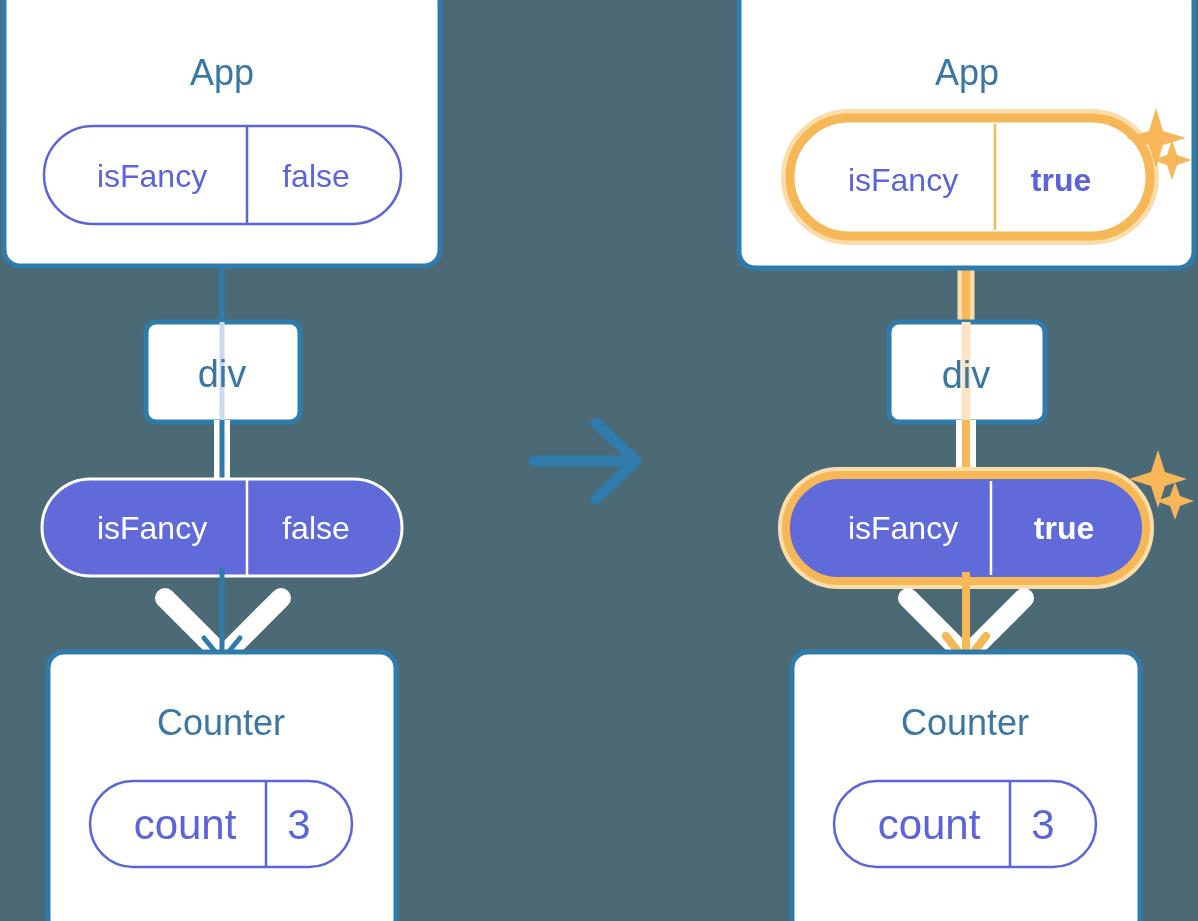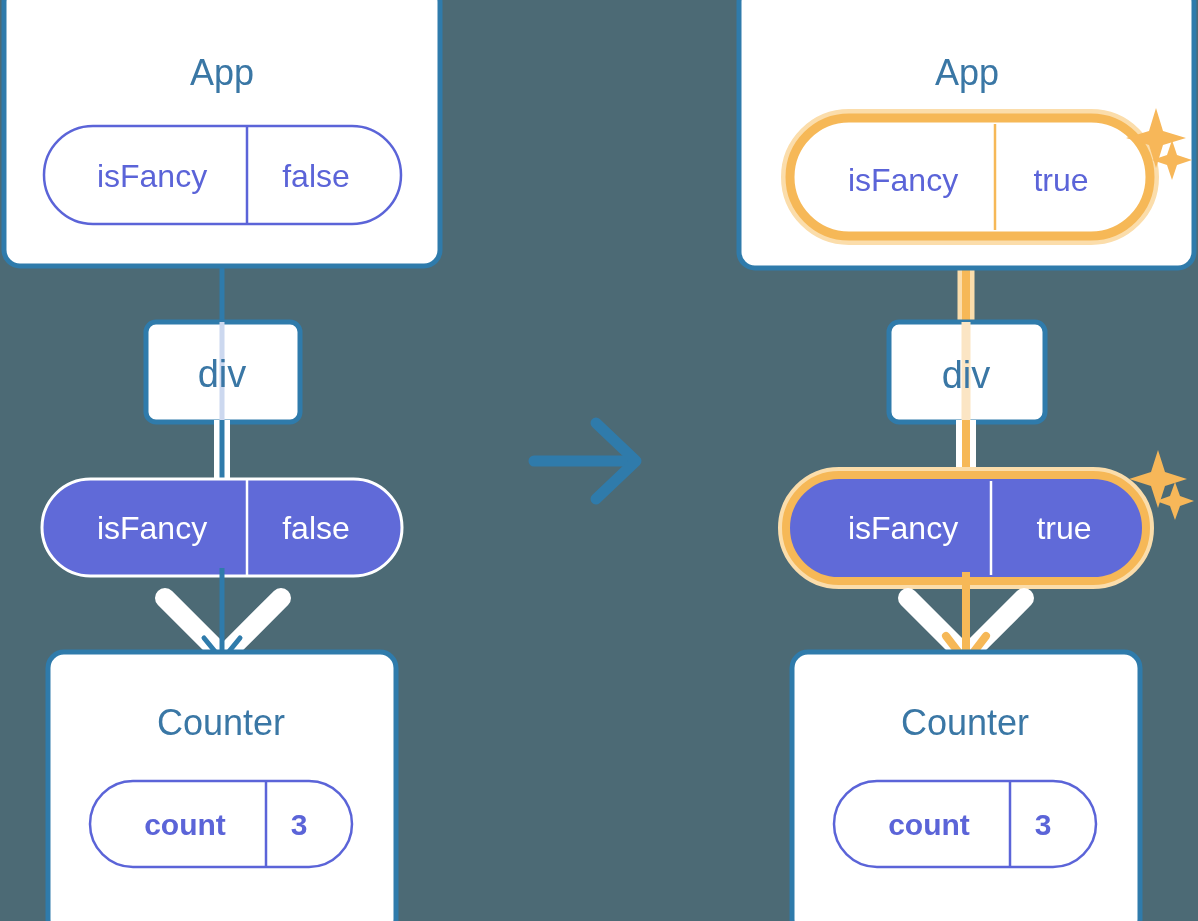--- a/index.html
+++ b/index.html
@@ -14,23 +14,23 @@
   #stage svg{position:absolute;left:0;top:0;}
 
   
   .lbl{position:absolute;color:#3a77a5;white-space:nowrap;
        transform:translate(-50%,-50%);pointer-events:none;}
   .lbl.title{font-size:36px;}
   .lbl.divlab{font-size:38px;}
   .pilltxt{position:absolute;white-space:nowrap;
        transform:translate(-50%,-50%);pointer-events:none;}
   .pilltxt.ink{color:#5b64d8;font-size:32px;}
-  .pilltxt.ink.small{font-size:30px;font-weight:bold;}
+  .pilltxt.ink.small{font-size:42px;}
   .pilltxt.white{color:#ffffff;font-size:32px;}
-  .pilltxt.bold{font-weight:normal;}
+  .pilltxt.bold{font-weight:bold;}
 </style>
 </head>
 <body>
 
 <div id="stage">
 
 <svg width="1198" height="921" viewBox="0 0 1198 921">
 
   <defs>
     <clipPath id="clipAppL">

